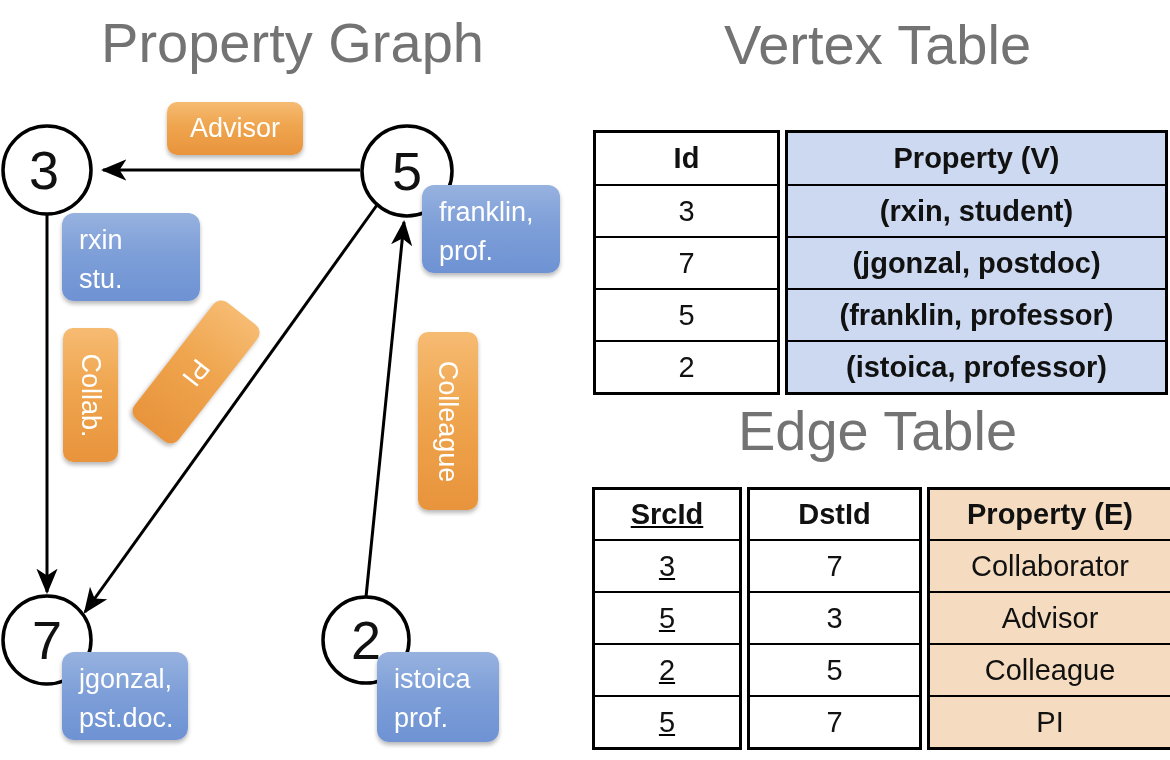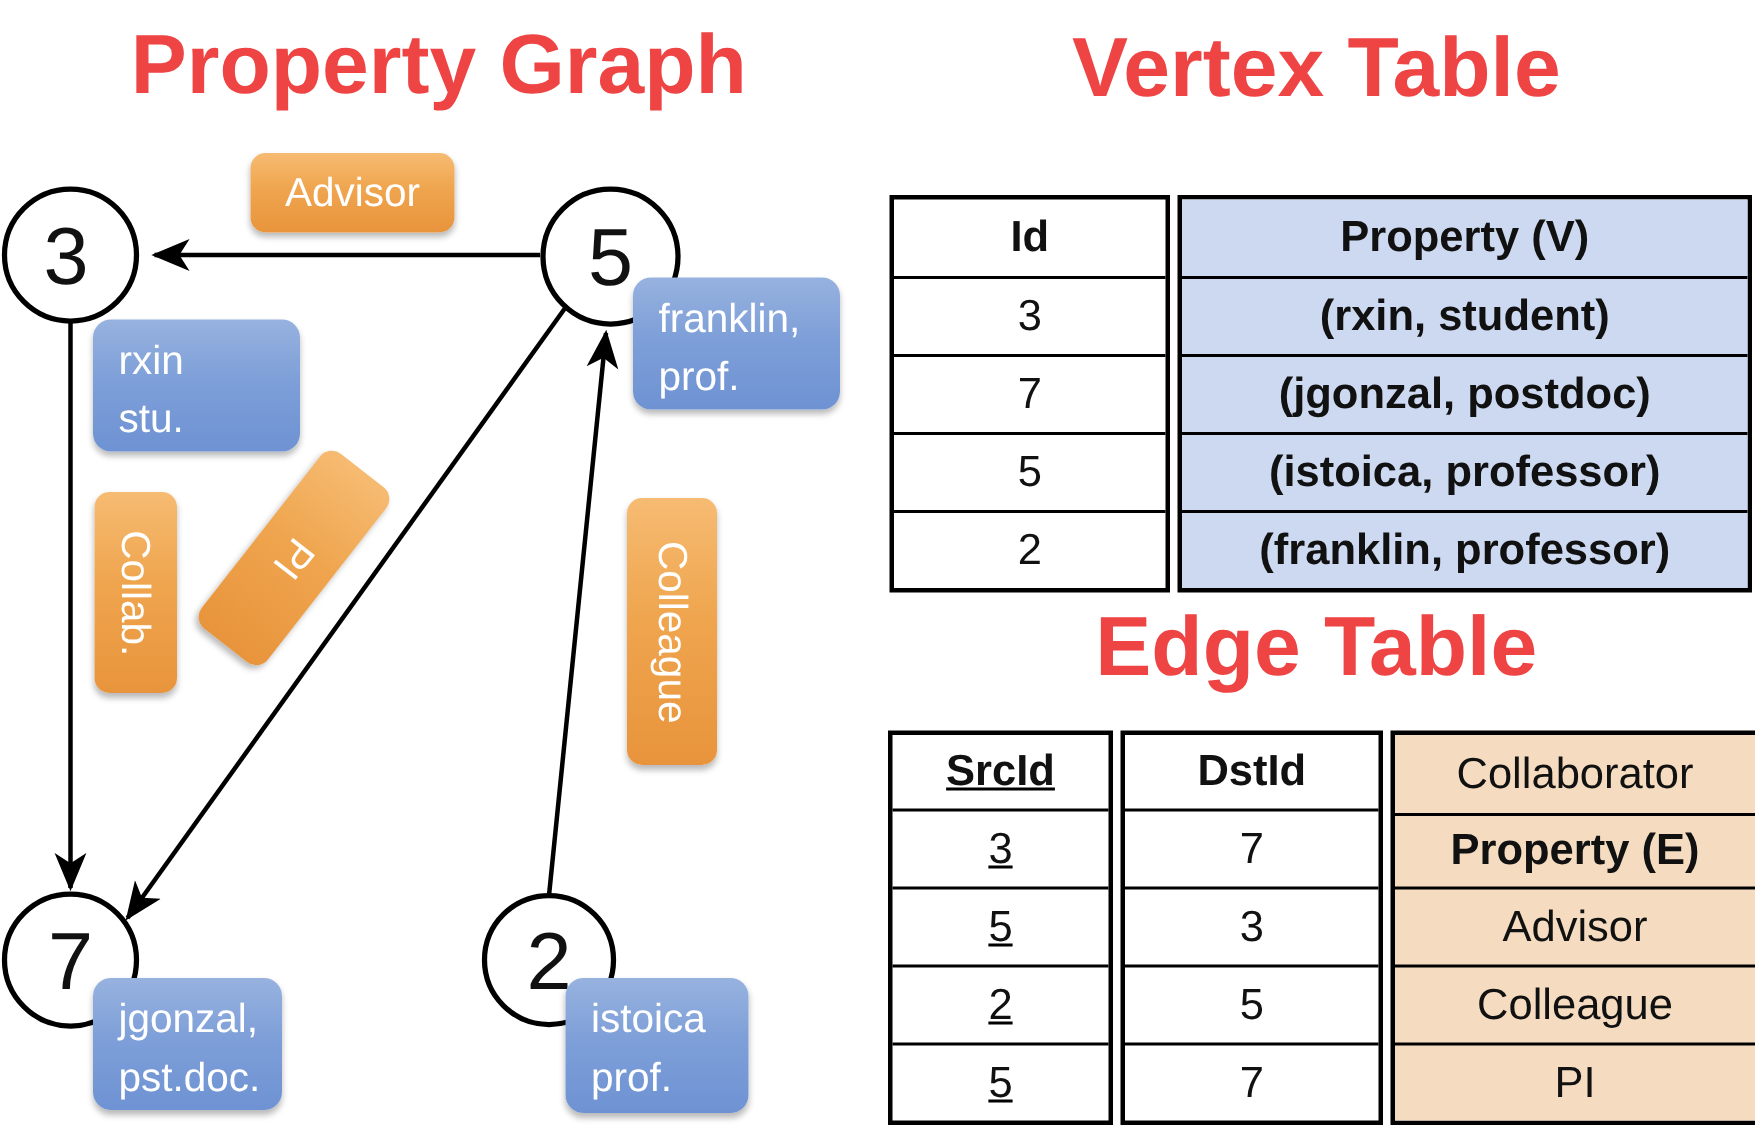--- a/index.html
+++ b/index.html
@@ -1,21 +1,21 @@
 <!DOCTYPE html>
 <html><head>
 <meta charset="utf-8">
 <style>
   html,body{margin:0;padding:0;background:#fff;}
   #canvas{
     position:relative;width:1170px;height:760px;overflow:hidden;
     font-family:"Liberation Sans",sans-serif;background:#fff;
   }
   .title{
-    position:absolute;margin:0;color:#ef4444;font-weight:700;
+    position:absolute;margin:0;color:#737373;font-weight:400;
     font-size:56px;letter-spacing:0px;text-align:center;white-space:nowrap;
   }
   #graph-title{left:0;top:10px;width:585px;}
   #vertex-title{left:585px;top:12px;width:585px;}
   #edge-title{left:585px;top:398px;width:585px;}
 
   
   .elabel{
     position:absolute;display:flex;align-items:center;justify-content:center;
     background:linear-gradient(180deg,#f6bb72 0%,#efa54e 45%,#e8943c 100%);
@@ -115,42 +115,42 @@
       <div class="cell hdr">Id</div>
       <div class="cell">3</div>
       <div class="cell">7</div>
       <div class="cell">5</div>
       <div class="cell">2</div>
     </div>
     <div class="subtbl" style="width:383px;">
       <div class="cell hdr blue-fill">Property (V)</div>
       <div class="cell blue-fill">(rxin, student)</div>
       <div class="cell blue-fill">(jgonzal, postdoc)</div>
+      <div class="cell blue-fill">(franklin, professor)</div>
       <div class="cell blue-fill">(istoica, professor)</div>
-      <div class="cell blue-fill">(franklin, professor)</div>
     </div>
   </div>
 
   <div class="tbl-group et" style="left:592px;top:487px;">
     <div class="subtbl" style="width:150px;text-decoration:underline;">
       <div class="cell hdr">SrcId</div>
       <div class="cell">3</div>
       <div class="cell">5</div>
       <div class="cell">2</div>
       <div class="cell">5</div>
     </div>
     <div class="subtbl" style="width:175px;">
       <div class="cell hdr">DstId</div>
       <div class="cell">7</div>
       <div class="cell">3</div>
       <div class="cell">5</div>
       <div class="cell">7</div>
     </div>
     <div class="subtbl" style="width:246px;">
+      <div class="cell hdr tan-fill">Property (E)</div>
       <div class="cell tan-fill">Collaborator</div>
-      <div class="cell hdr tan-fill">Property (E)</div>
       <div class="cell tan-fill">Advisor</div>
       <div class="cell tan-fill">Colleague</div>
       <div class="cell tan-fill">PI</div>
     </div>
   </div>
 
 </div>
 
 </body></html>

